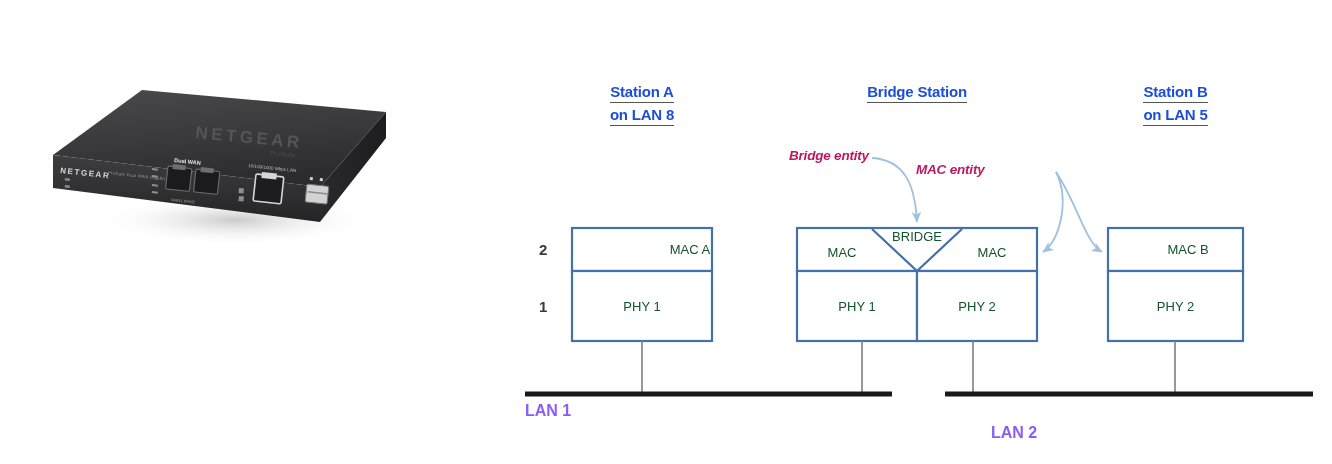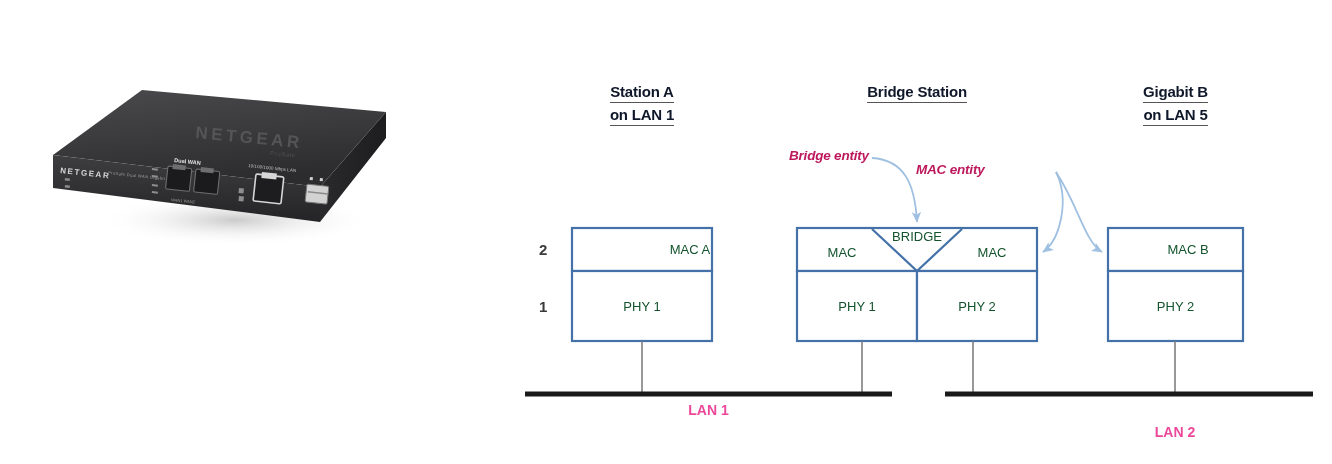--- a/index.html
+++ b/index.html
@@ -33,21 +33,21 @@
     position: absolute;
     color: #3f3f3f;
     font-size: 14px;
     line-height: 19px;
     letter-spacing: -0.2px;
     white-space: nowrap;
   }
   .heading {
     text-align: center;
     font-weight: 600;
-    color: #0f172a;
+    color: #1d4ed8;
     font-size: 15px;
   }
   .heading span {
     display: block;
     border-bottom: 1.5px solid #555;
     padding-bottom: 1px;
     margin-bottom: 2px;
     width: fit-content;
     margin-left: auto;
     margin-right: auto;
@@ -65,24 +65,23 @@
   }
   .boxtext {
     position: absolute;
     font-size: 13px;
     color: #14532d;
     text-align: center;
     white-space: nowrap;
   }
   .lanlabel {
     position: absolute;
-    font-size: 14px;
+    font-size: 16px;
     font-weight: 600;
-    color: #ec4899;
-    text-align: center;
+    color: #8b5cf6;
     white-space: nowrap;
   }
 </style>
 </head>
 <body>
 
 <svg id="canvas" viewBox="0 0 1332 464">
 
   <defs>
     <marker id="arrowhead" markerWidth="7" markerHeight="7" refX="5.6" refY="3" orient="auto">
@@ -195,29 +194,29 @@
 
     <g fill="#8a8a8a">
       <rect x="45" y="118" width="5" height="2.5" transform="rotate(6.2 45 118)"></rect>
       <rect x="45" y="125" width="5" height="2.5" transform="rotate(6.2 45 125)"></rect>
     </g>
   </svg>
 </div>
 
 <div class="lbl heading" style="left:572px; top:82px; width:140px;">
   <span>Station A</span>
-  <span>on LAN 1</span>
+  <span>on LAN 8</span>
 </div>
 
 <div class="lbl heading" style="left:797px; top:82px; width:240px;">
   <span>Bridge Station</span>
 </div>
 
 <div class="lbl heading" style="left:1108px; top:82px; width:135px;">
-  <span>Gigabit B</span>
+  <span>Station B</span>
   <span>on LAN 5</span>
 </div>
 
 <div class="lbl annot" style="left:789px; top:146px;">Bridge entity</div>
 
 <div class="lbl annot" style="left:916px; top:160px;">MAC entity</div>
 
 <div class="lbl layer-num" style="left:539px; top:240px;">2</div>
 <div class="lbl layer-num" style="left:539px; top:297px;">1</div>
 

